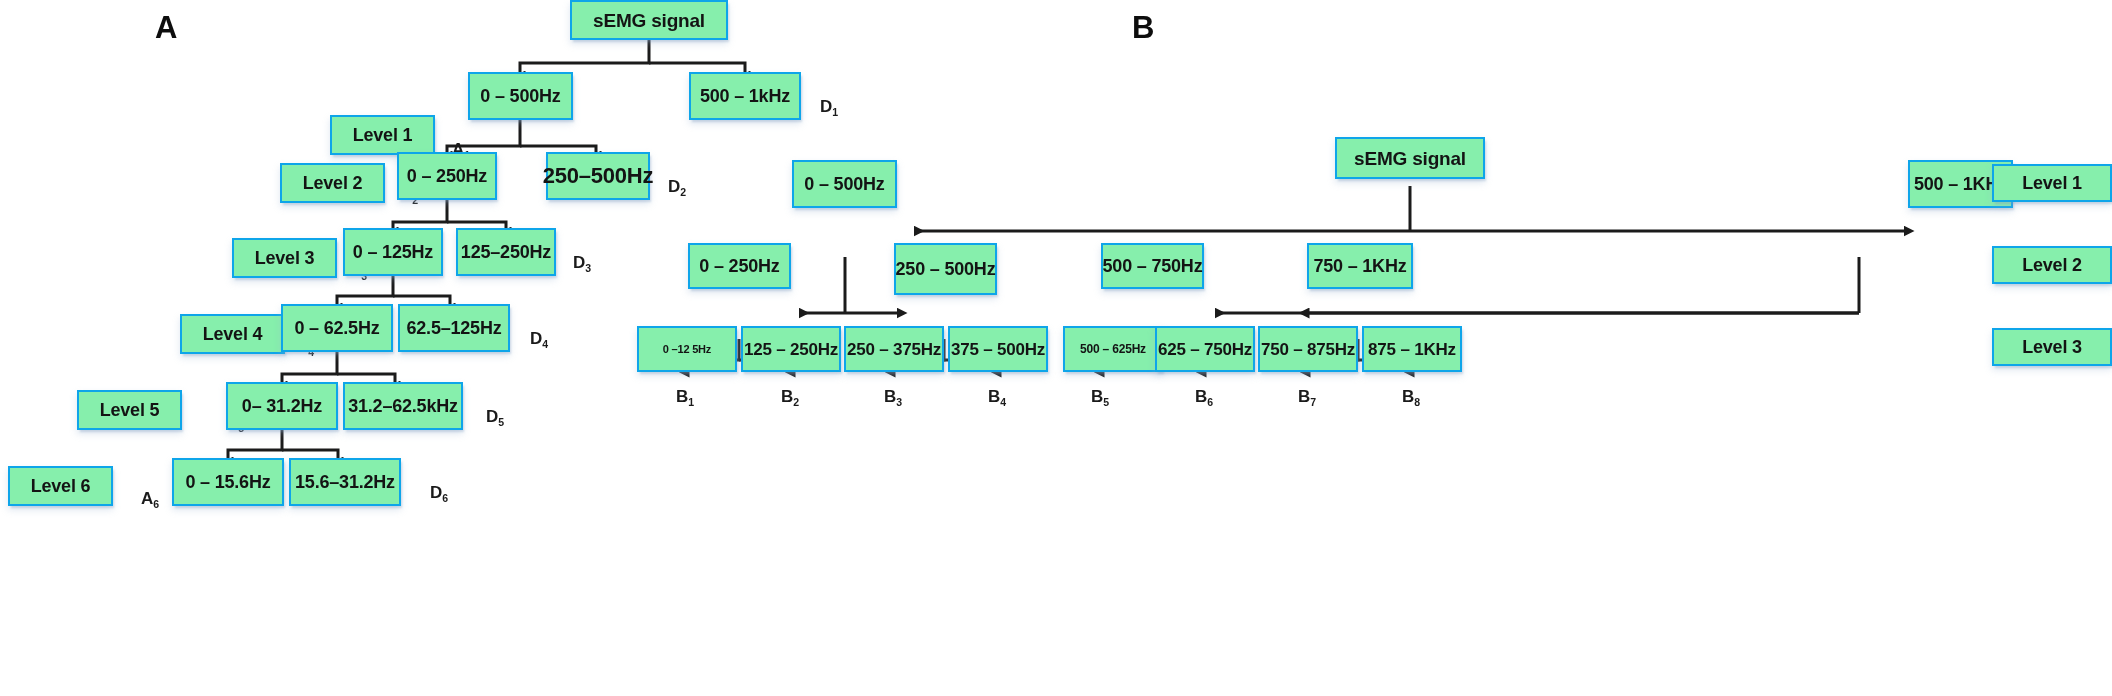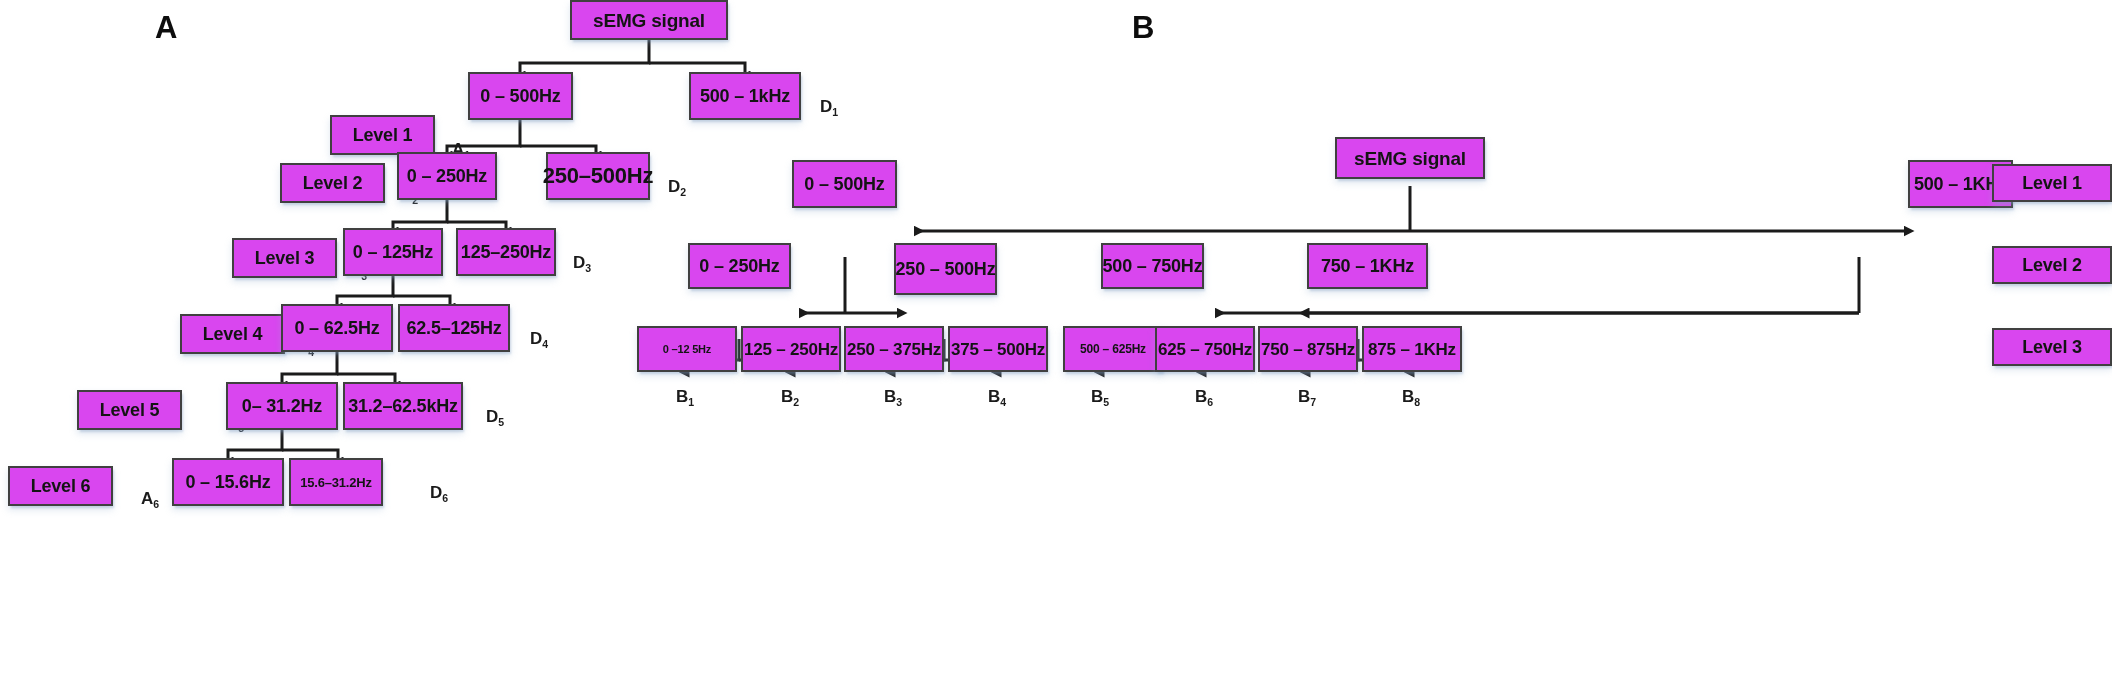--- a/index.html
+++ b/index.html
@@ -7,22 +7,22 @@
   body{
     width:2112px;height:696px;overflow:hidden;
     font-family:"Liberation Sans","DejaVu Sans",sans-serif;
     color:#1a1a1a;
   }
   #root{position:relative;width:2112px;height:696px;background:#fff;}
 
   
   .node{
     position:absolute;box-sizing:border-box;
-    background:#d946ef;
-    border:2px solid #404040;
+    background:#86efac;
+    border:2px solid #0ea5e9;
     display:flex;align-items:center;justify-content:center;
     text-align:center;
     font-weight:700;
     letter-spacing:-0.2px;
     color:#141414;
     box-shadow:2px 3px 2px -1px rgba(120,150,190,.30), 0 4px 7px rgba(150,175,205,.30);
     white-space:nowrap;
   }
   .node.lvl{border-width:2px;font-weight:700;}
   .node .txt{line-height:1;pointer-events:none;}
@@ -187,21 +187,21 @@
     <span>D</span><sub>5</sub></div>
 
   <div class="node lvl" style="left:8px;top:466px;width:105px;height:40px;font-size:18px;">
     <span class="txt">Level 6</span>
     </div>
   <div class="sub" style="left:141px;top:490px;font-size:17px;">
     <span>A</span><sub>6</sub></div>
   <div class="node" style="left:172px;top:458px;width:112px;height:48px;font-size:18px;">
     <span class="txt">0 – 15.6Hz</span>
     </div>
-  <div class="node" style="left:289px;top:458px;width:94px;height:48px;font-size:13px;">
+  <div class="node" style="left:289px;top:458px;width:112px;height:48px;font-size:18px;">
     <span class="txt">15.6–31.2Hz</span>
     </div>
   <div class="sub" style="left:430px;top:484px;font-size:17px;">
     <span>D</span><sub>6</sub></div>
 
   <div class="panel-letter" style="left:1132px;top:12px;font-size:31px;">B</div>
 
   <div class="node" style="left:1335px;top:137px;width:150px;height:42px;font-size:19px;">
     <span class="txt">sEMG signal</span>
   </div>
@@ -215,21 +215,21 @@
 
   <div class="node" style="left:688px;top:243px;width:103px;height:46px;font-size:18px;">
     <span class="txt">0 – 250Hz</span>
     </div>
   <div class="node" style="left:894px;top:243px;width:103px;height:52px;font-size:18px;">
     <span class="txt">250 – 500Hz</span>
     </div>
   <div class="node" style="left:1101px;top:243px;width:103px;height:46px;font-size:18px;">
     <span class="txt">500 – 750Hz</span>
     </div>
-  <div class="node" style="left:1307px;top:243px;width:121px;height:46px;font-size:18px;">
+  <div class="node" style="left:1307px;top:243px;width:106px;height:46px;font-size:18px;">
     <span class="txt">750 – 1KHz</span>
     </div>
 
   <div class="node" style="left:637px;top:326px;width:100px;height:46px;font-size:11px;">
     <span class="txt">0 –12 5Hz</span>
     </div>
   <div class="sub" style="left:676px;top:388px;font-size:17px;">
     <span>B</span><sub>1</sub></div>
 
   <div class="node" style="left:741px;top:326px;width:100px;height:46px;font-size:17px;">

